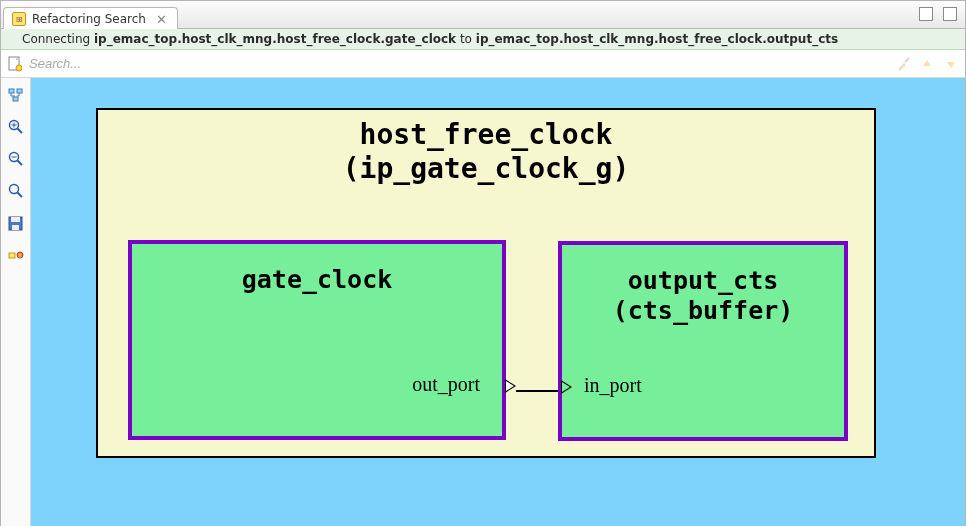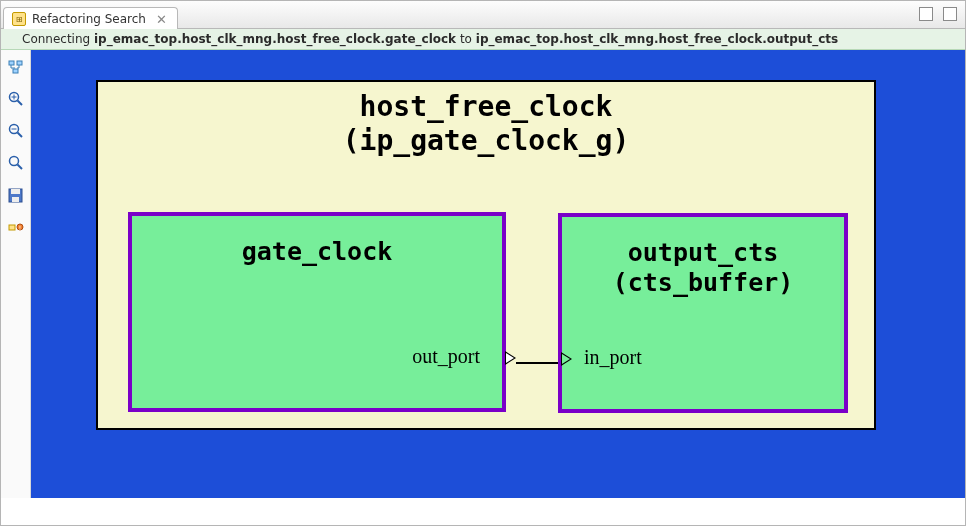--- a/index.html
+++ b/index.html
@@ -123,21 +123,21 @@
     gap: 14px;
   }
   .side-btn {
     width: 18px; height: 18px;
     display: flex; align-items: center; justify-content: center;
     cursor: pointer;
   }
   .canvas {
     flex: 1;
     position: relative;
-    background: #1d4ed8;
+    background: #7dd3fc;
     overflow: hidden;
   }
   
   .outer-block {
     position: absolute;
     left: 65px; top: 30px;
     width: 780px; height: 350px;
     background: #f6f6cf;
     border: 2px solid #000;
   }
@@ -229,20 +229,48 @@
     <div class="win-controls">
       <span></span>
       <span></span>
     </div>
   </div>
 
   <div class="infobar">
     <span>Connecting </span><span class="b">ip_emac_top.host_clk_mng.host_free_clock.gate_clock</span><span> to </span><span class="b">ip_emac_top.host_clk_mng.host_free_clock.output_cts</span>
   </div>
 
+  <div class="searchbar">
+    <span class="sb-icon">
+      <svg width="14" height="16">
+          <rect x="1" y="1" width="10" height="13" fill="#fff" stroke="#888"></rect>
+          <polygon points="8,1 11,4 8,4" fill="#ccc"></polygon>
+          <circle cx="11" cy="12" r="3" fill="#ffd24d" stroke="#c49a00"></circle>
+        </svg>
+    </span>
+    <input class="search-input" type="text" placeholder="Search..." style="">
+    <div class="sb-right">
+      <span class="sb-icon faded">
+        <svg width="14" height="14">
+            <path d="M2 12 L8 6 L10 8 L4 14 Z" fill="#c9a96a"></path>
+            <line x1="9" y1="5" x2="13" y2="1" stroke="#888" stroke-width="2"></line>
+          </svg>
+      </span>
+      <span class="sb-icon faded">
+        <svg width="12" height="12">
+            <path d="M6 2 L10 8 L2 8 Z" fill="#f0b000"></path>
+          </svg>
+      </span>
+      <span class="sb-icon faded">
+        <svg width="12" height="12">
+            <path d="M6 10 L10 4 L2 4 Z" fill="#f0b000"></path>
+          </svg>
+      </span>
+    </div>
+  </div>
 
   <div class="body">
 
     <div class="sidebar">
       <span class="side-btn">
         <svg width="16" height="16">
             <rect x="1" y="2" width="5" height="4" fill="#9fd3ff" stroke="#3b7fb5"></rect>
             <rect x="9" y="2" width="5" height="4" fill="#9fd3ff" stroke="#3b7fb5"></rect>
             <rect x="5" y="10" width="5" height="4" fill="#9fd3ff" stroke="#3b7fb5"></rect>
             <path d="M3 6 V9 H7 M11 6 V9 H9" stroke="#3b7fb5" fill="none"></path>

